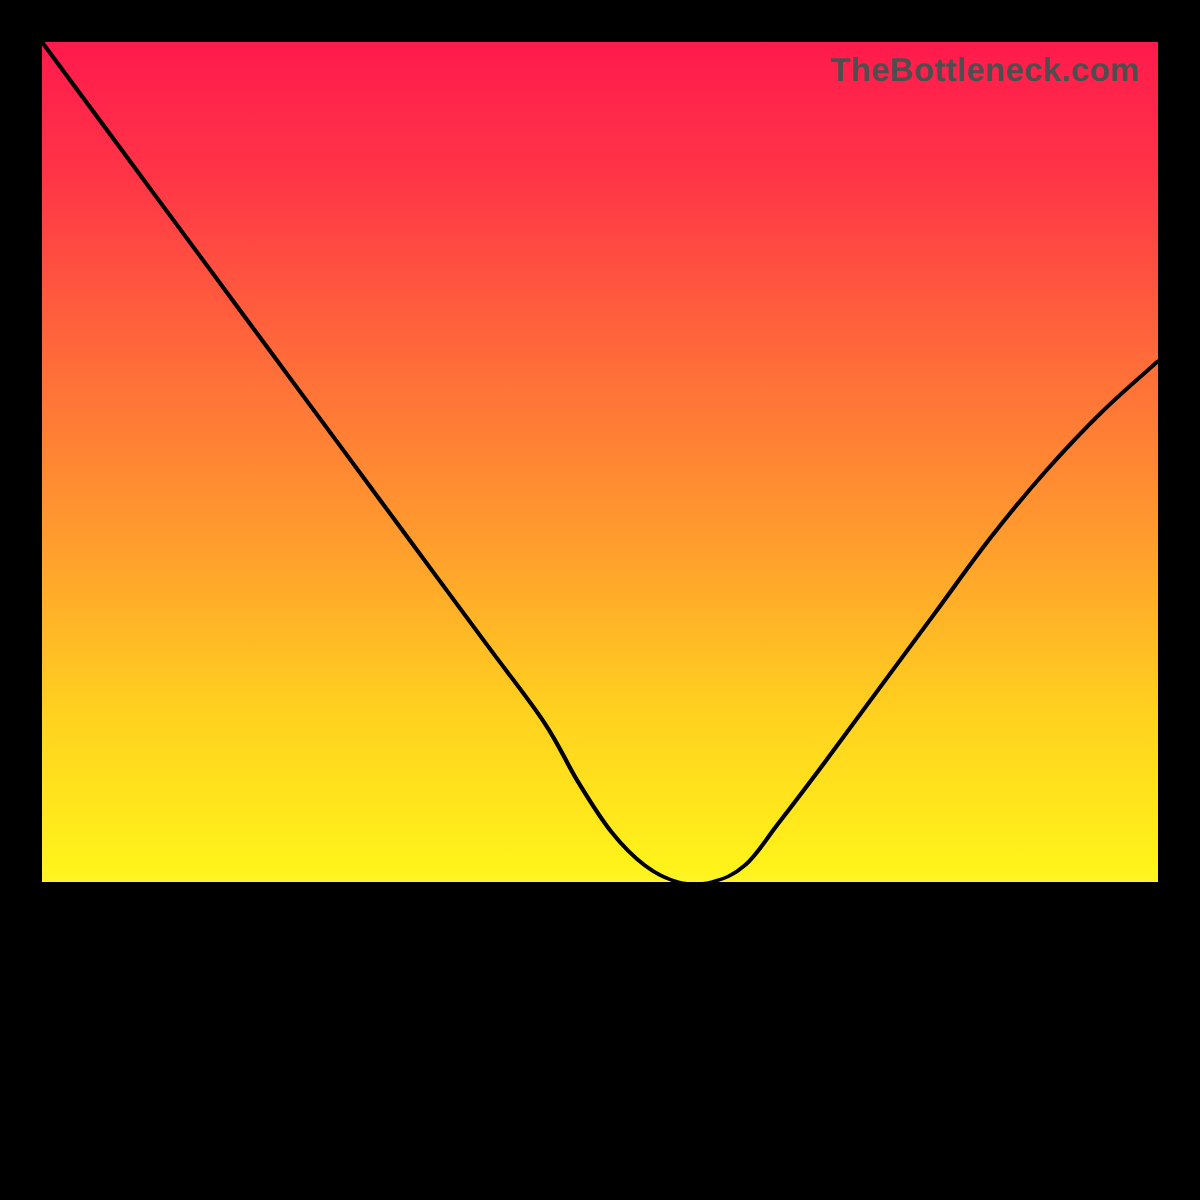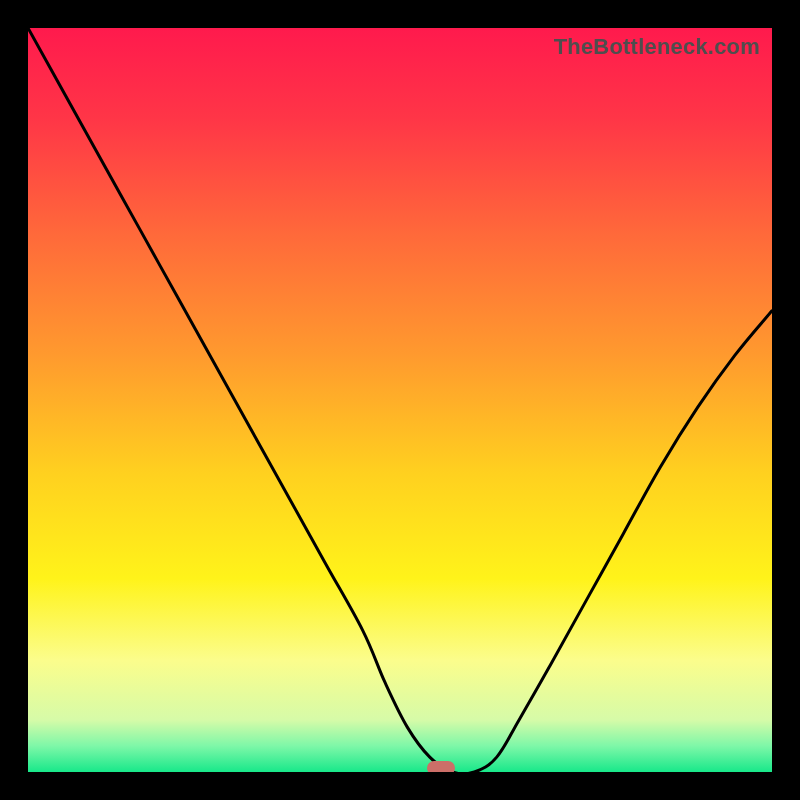--- a/index.html
+++ b/index.html
@@ -15,21 +15,21 @@
     position: relative;
     width: 800px;
     height: 800px;
     background: #000;
   }
   .plot-area {
     position: absolute;
     left: 28px;
     top: 28px;
     width: 744px;
-    height: 744px;
+    height: 560px;
     overflow: hidden;
     text-align: right;
   }
   .gradient-bg {
     position: absolute;
     inset: 0;
   }
   .watermark {
     position: absolute;
     top: 6px;

